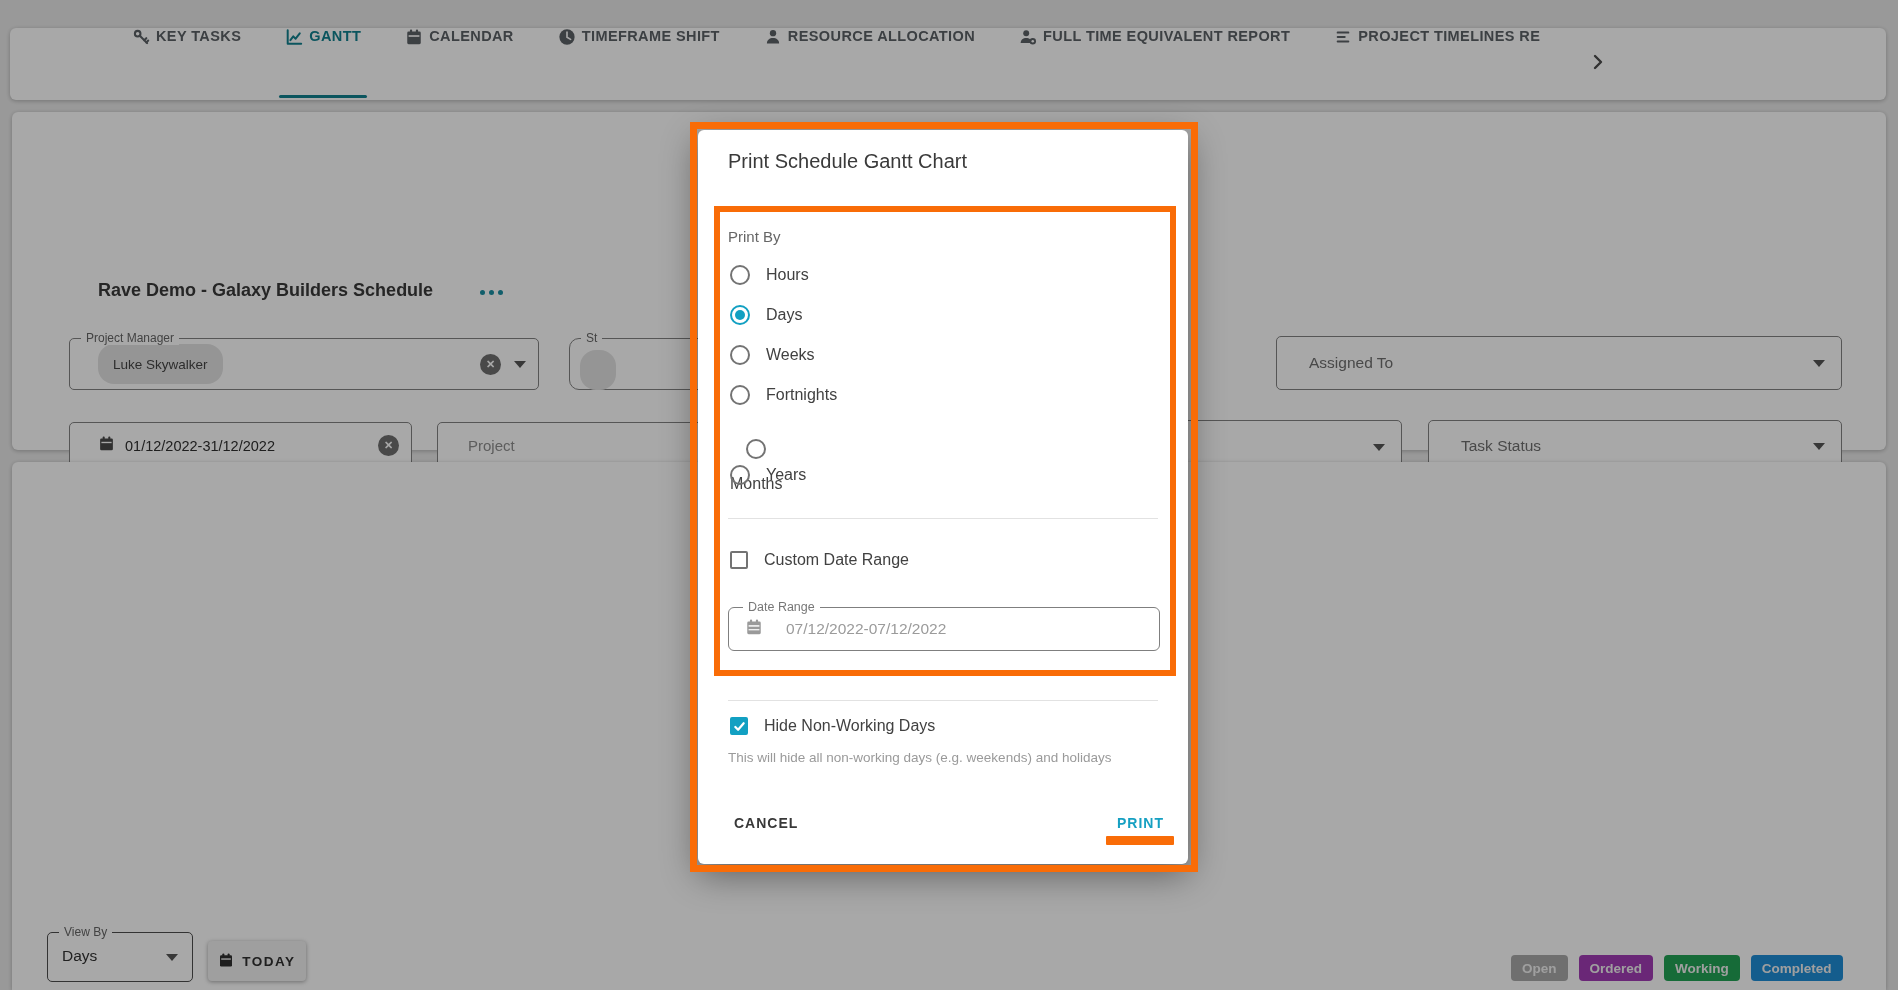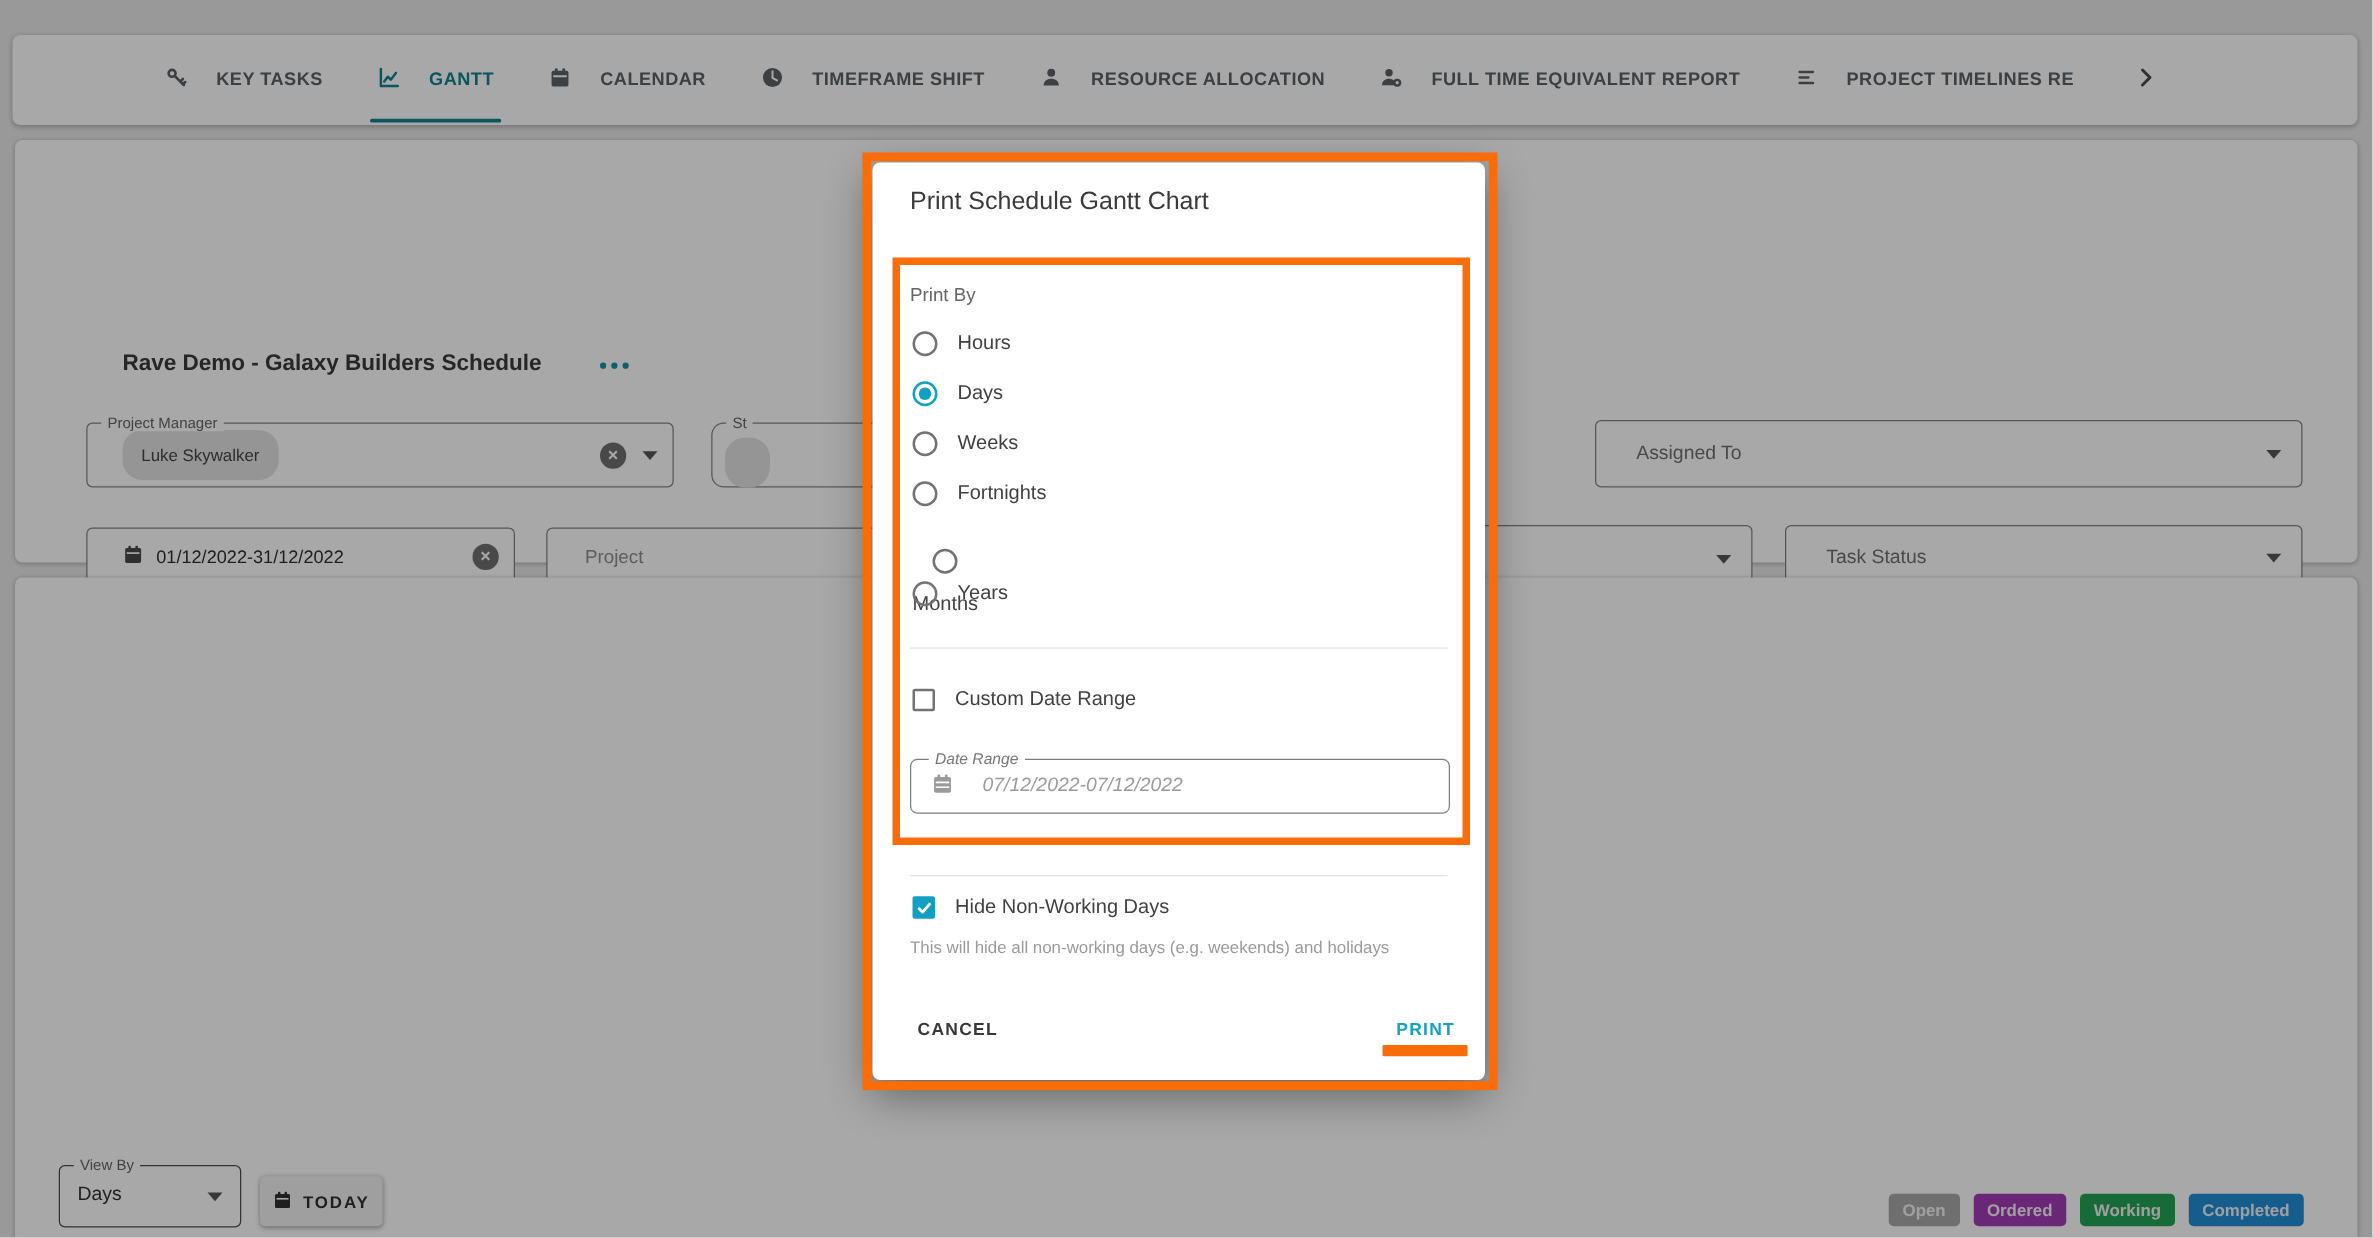--- a/index.html
+++ b/index.html
@@ -1,21 +1,21 @@
 <!DOCTYPE html>
 <html><head>
 <meta charset="utf-8">
 <style>
   html,body{margin:0;padding:0;background:#e9e9e9;font-family:"Liberation Sans",sans-serif;}
   #app{position:relative;width:1898px;height:990px;overflow:hidden;background:#e9e9e9;}
   .card{position:absolute;background:#fff;border-radius:6px;box-shadow:0 1px 4px rgba(0,0,0,.25);}
 
   
   #nav{left:10px;top:28px;width:1876px;height:72px;display:flex;align-items:center;padding-left:122px;box-sizing:border-box;}
-  .tab{display:flex;align-items:center;gap:23px;height:72px;margin-right:44px;color:#5c6166;font-size:14.5px;font-weight:bold;letter-spacing:.4px;position:relative;cursor:pointer;white-space:nowrap;}
+  .tab{display:flex;gap:6px;height:72px;margin-right:44px;color:#5c6166;font-size:14.5px;font-weight:bold;letter-spacing:.4px;position:relative;cursor:pointer;white-space:nowrap;}
   .tab svg{width:18px;height:18px;}
   .tab.active{color:#12818f;}
   .tab.active::after{content:"";position:absolute;left:-6px;right:-6px;bottom:2px;height:3px;background:#12818f;border-radius:2px;}
   #nav-more{margin-left:4px;color:#4c4c4c;display:flex;align-items:center;}
   #nav-more svg{width:20px;height:20px;}
 
   
   #filters-card{left:12px;top:112px;width:1874px;height:338px;}
   #page-title{position:absolute;left:86px;top:168px;font-size:18px;font-weight:bold;color:#3a3a3a;}
   #title-menu{position:absolute;left:468px;top:178px;display:flex;gap:4px;cursor:pointer;}
@@ -46,21 +46,21 @@
   #printby-label{position:absolute;left:30px;top:98px;font-size:15px;color:#666;}
   .opt-row{position:absolute;left:32px;display:flex;align-items:center;gap:16px;height:28px;cursor:pointer;}
   .radio{width:20px;height:20px;border-radius:50%;border:2px solid #737373;box-sizing:border-box;position:relative;flex:none;}
   .radio.on{border-color:#12a0c2;}
   .radio.on::after{content:"";position:absolute;left:3px;top:3px;width:10px;height:10px;border-radius:50%;background:#12a0c2;}
   .opt-row span{font-size:16px;color:#414141;}
   .mdivider{position:absolute;left:30px;right:30px;height:1px;background:#e2e2e2;}
   .cb{width:18px;height:18px;border:2px solid #737373;border-radius:2px;box-sizing:border-box;flex:none;}
   .cb.on{background:#12a0c2;border-color:#12a0c2;display:flex;align-items:center;justify-content:center;}
   .cb.on svg{width:13px;height:13px;}
-  #daterange-field{position:absolute;left:30px;top:477px;width:432px;height:44px;border:1px solid #7f7f7f;border-radius:6px;box-sizing:border-box;font-style:italic;}
+  #daterange-field{position:absolute;left:30px;top:477px;width:432px;height:44px;border:1px solid #7f7f7f;border-radius:6px;box-sizing:border-box;}
   #daterange-field .flabel{position:absolute;top:-8px;left:14px;background:#fff;padding:0 5px;font-size:12.5px;color:#777;}
   #daterange-field .inner{display:flex;align-items:center;gap:23px;height:100%;padding-left:16px;color:#9b9b9b;font-size:15.5px;}
   #hint-text{position:absolute;left:30px;top:620px;font-size:13.5px;color:#9a9a9a;}
   .dlg-btn{position:absolute;top:684px;font-size:14px;font-weight:bold;letter-spacing:1px;background:none;border:none;cursor:pointer;font-family:inherit;}
   #cancel-btn{left:30px;color:#383838;}
   #print-btn{right:18px;color:#16a0c2;}
 
   
   .orange{position:absolute;border:7px solid #f96c07;z-index:70;pointer-events:none;box-sizing:border-box;}
   #orange-outer{left:690px;top:122px;width:508px;height:750px;}

